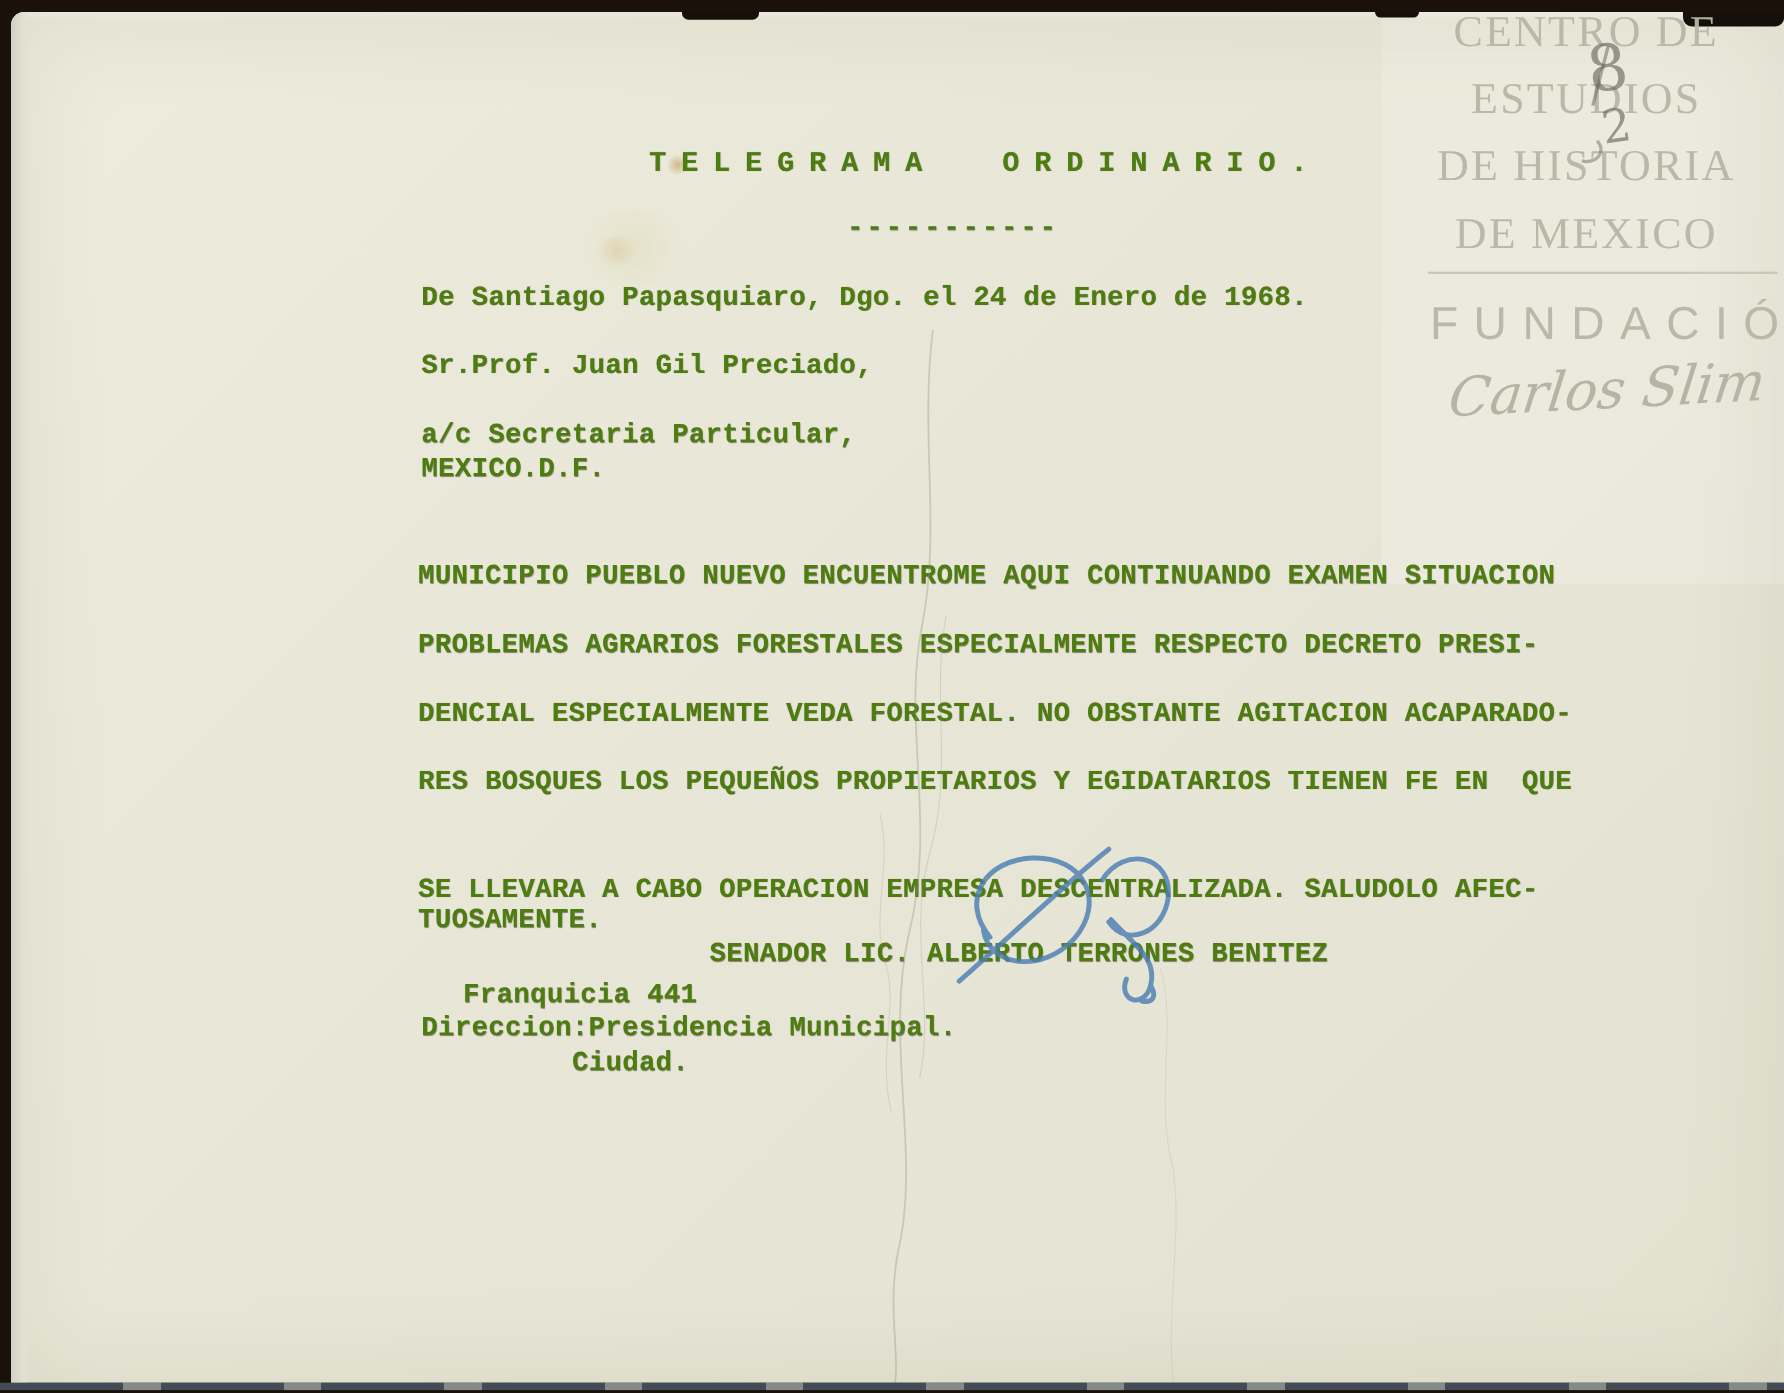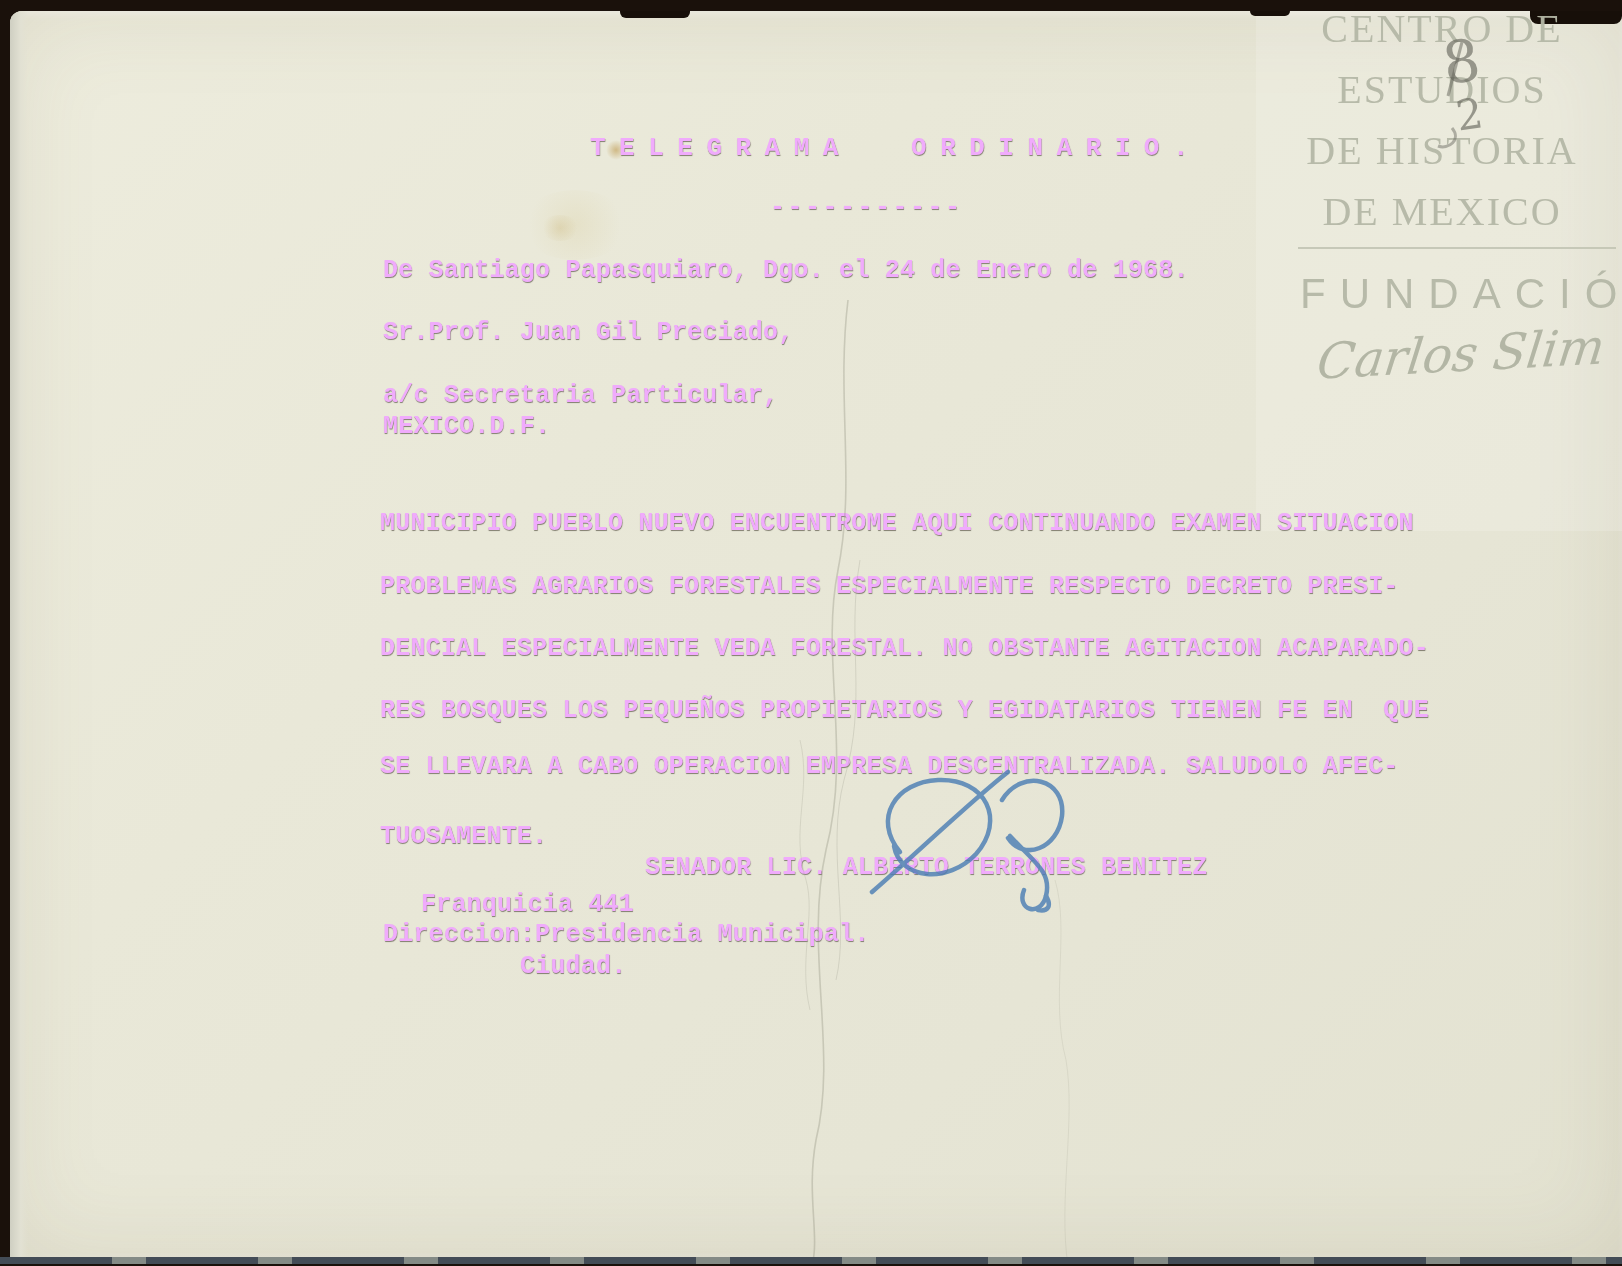--- a/index.html
+++ b/index.html
@@ -11,21 +11,21 @@
          border-top-left-radius:12px;
          box-shadow:inset 0 0 90px rgba(125,115,80,0.14), inset 3px 3px 8px rgba(255,255,255,0.5);}
   .paper-left-edge{position:absolute;left:10px;top:11px;bottom:7px;width:18px;
          background:linear-gradient(90deg,#cfcfc2 0%,#e2e1d3 60%,rgba(230,229,215,0) 100%);
          border-top-left-radius:12px;}
   .ragged{position:absolute;background:#170f09;}
   .wm-band{position:absolute;left:1256px;top:11px;width:366px;height:520px;
          background:rgba(255,255,255,0.16);}
   
   .typed{position:absolute;font-family:"Liberation Mono","DejaVu Sans Mono",monospace;
-         font-weight:700;font-size:25px;line-height:30px;color:#f0abfc;
+         font-weight:700;font-size:25px;line-height:30px;color:#4d7c0f;
          white-space:pre;letter-spacing:0.2px;
          text-shadow:0.4px 0.5px 0.8px rgba(48,42,30,0.55);}
   .title{font-size:26px;letter-spacing:13.5px;word-spacing:30px;}
   .divider{letter-spacing:2.5px;}
   
   .wm{position:absolute;color:#b5b8a7;}
   .wm-lines{left:1262px;top:-2px;width:360px;text-align:center;
             font-family:"Liberation Serif","DejaVu Serif",serif;
             font-size:40px;line-height:61px;letter-spacing:2px;opacity:0.95;}
   .wm-rule{position:absolute;left:1298px;top:247px;width:318px;height:2px;
@@ -88,21 +88,21 @@
   <div class="typed" style="left:383px;top:256px;">De Santiago Papasquiaro, Dgo. el 24 de Enero de 1968.</div>
 
   <div class="typed" style="left:383px;top:318px;">Sr.Prof. Juan Gil Preciado,</div>
   <div class="typed" style="left:383px;top:381px;">a/c Secretaria Particular,</div>
   <div class="typed" style="left:383px;top:412px;">MEXICO.D.F.</div>
 
   <div class="typed" style="left:380px;top:509px;">MUNICIPIO PUEBLO NUEVO ENCUENTROME AQUI CONTINUANDO EXAMEN SITUACION</div>
   <div class="typed" style="left:380px;top:572px;">PROBLEMAS AGRARIOS FORESTALES ESPECIALMENTE RESPECTO DECRETO PRESI-</div>
   <div class="typed" style="left:380px;top:634px;">DENCIAL ESPECIALMENTE VEDA FORESTAL. NO OBSTANTE AGITACION ACAPARADO-</div>
   <div class="typed" style="left:380px;top:696px;">RES BOSQUES LOS PEQUEÑOS PROPIETARIOS Y EGIDATARIOS TIENEN FE EN  QUE</div>
-  <div class="typed" style="left:380px;top:752px;">SE LLEVARA A CABO OPERACION EMPRESA DESCENTRALIZADA. SALUDOLO AFEC-</div>
+  <div class="typed" style="left:380px;top:794px;">SE LLEVARA A CABO OPERACION EMPRESA DESCENTRALIZADA. SALUDOLO AFEC-</div>
   <div class="typed" style="left:380px;top:822px;">TUOSAMENTE.</div>
 
   <div class="typed" style="left:645px;top:853px;">SENADOR LIC. ALBERTO TERRONES BENITEZ</div>
 
   <div class="typed" style="left:383px;top:890px;margin-left:38px;">Franquicia 441</div>
   <div class="typed" style="left:383px;top:920px;">Direccion:Presidencia Municipal.</div>
   <div class="typed" style="left:520px;top:952px;">Ciudad.</div>
 
   <svg class="overlay" width="1622" height="1266" viewBox="0 0 1622 1266">
 

